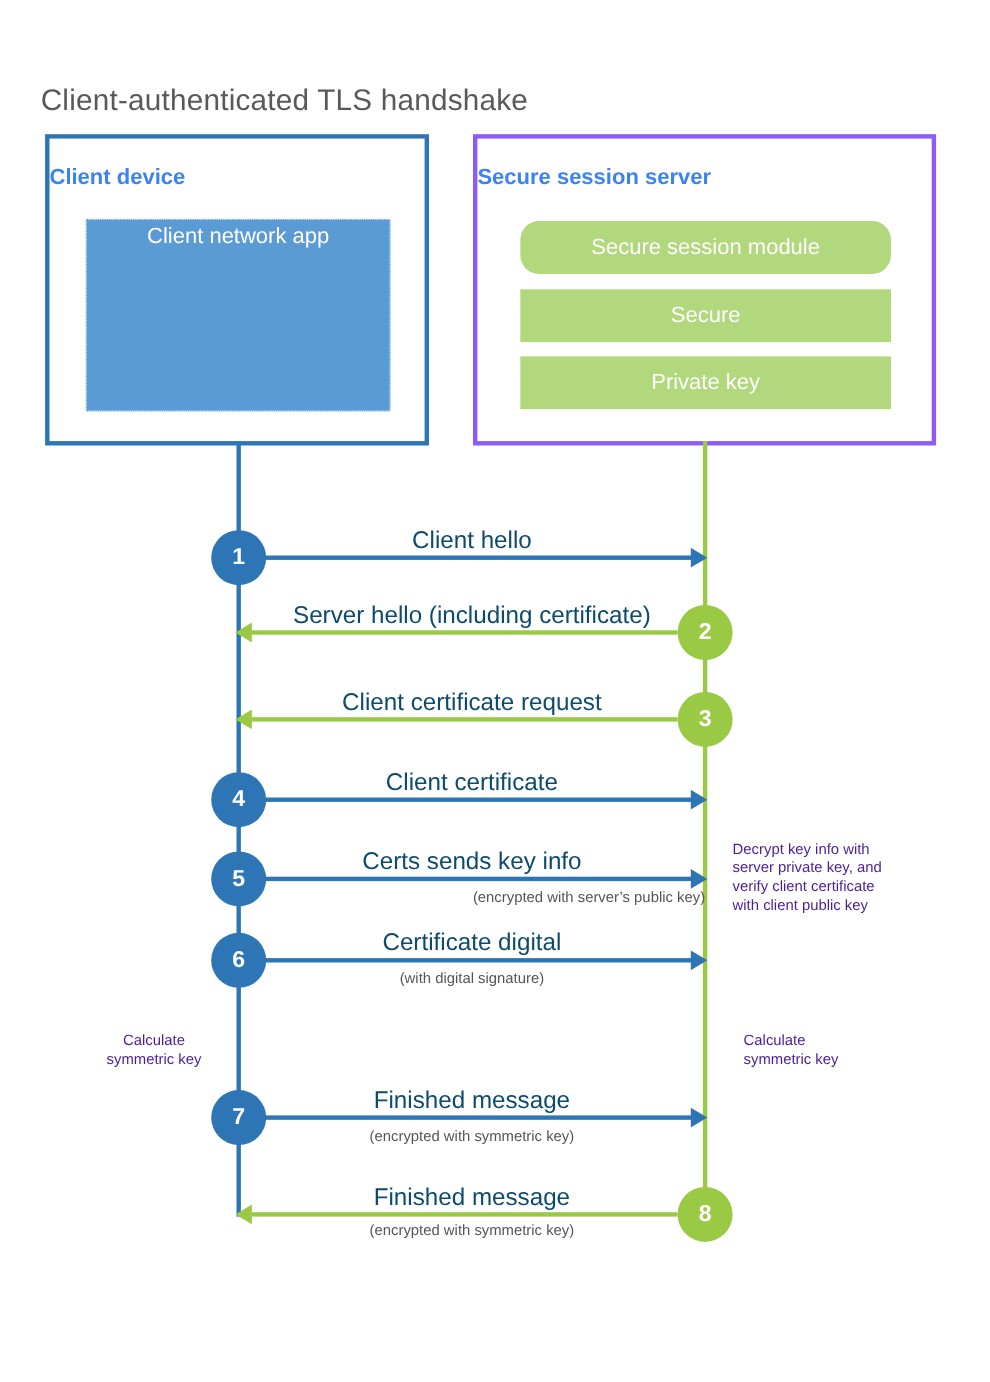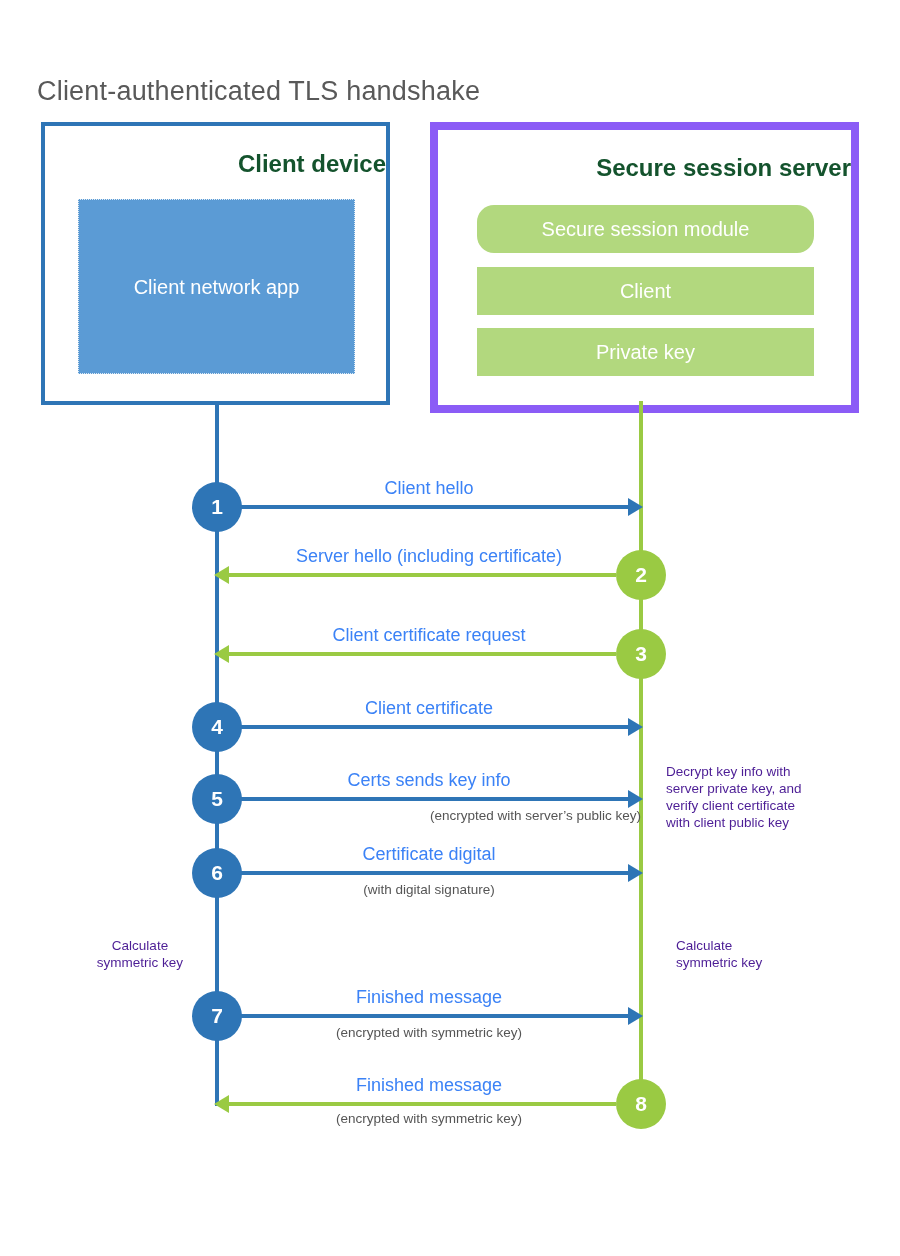--- a/index.html
+++ b/index.html
@@ -7,29 +7,29 @@
     position:relative;width:900px;height:1256px;background:#ffffff;overflow:hidden;
     font-family:"Liberation Sans","DejaVu Sans",sans-serif;
   }
   .page-title{
     position:absolute;left:37px;top:28px;font-size:27px;font-weight:400;
     color:#595959;letter-spacing:0.2px;margin-top:48px;
   }
   
   .actor-box{position:absolute;top:122px;height:275px;background:#fff;}
   .client-box{left:41px;width:341px;border:4px solid #2e75b6;}
-  .server-box{left:430px;width:413px;border:8px solid #8b5cf6;}
+  .server-box{left:430px;width:413px;border:4px solid #8b5cf6;}
   .actor-title{
-    position:absolute;top:24px;left:0;width:100%;text-align:right;
-    font-size:24px;font-weight:700;color:#14532d;
+    position:absolute;top:24px;left:0;width:100%;text-align:left;
+    font-size:20px;font-weight:700;color:#3b82f6;
   }
   .client-app{
     position:absolute;left:33px;top:73px;width:277px;height:175px;
     background:#5b9bd5;border:1px dotted rgba(255,255,255,0.8);box-sizing:border-box;
-    display:flex;align-items:center;justify-content:center;text-align:center;
+    display:flex;justify-content:center;text-align:center;
     color:#ffffff;font-size:20px;line-height:1.5;
   }
   .server-bar{
     position:absolute;left:39px;width:337px;height:48px;background:#b2d87e;
     display:flex;align-items:center;justify-content:center;
     color:#ffffff;font-size:20px;
   }
   
   .lifeline{position:absolute;width:4px;top:401px;height:705px;}
   .lifeline.blue{left:215px;background:#2e75b6;}
@@ -43,21 +43,21 @@
   .blue-bg{background:#2e75b6;}
   .green-bg{background:#9aca43;}
   .arrow-bar{position:absolute;height:4px;}
   .arrow-bar.blue{left:240px;width:389px;background:#2e75b6;}
   .arrow-bar.green{left:229px;width:387px;background:#9aca43;}
   .arrow-head{position:absolute;width:0;height:0;border-top:9px solid transparent;border-bottom:9px solid transparent;}
   .arrow-head.right{left:628px;border-left:15px solid #2e75b6;}
   .arrow-head.left{left:214px;border-right:15px solid #9aca43;}
   .msg-label{
     position:absolute;left:217px;width:424px;text-align:center;
-    font-size:18px;color:#3b82f6;
+    font-size:22px;color:#0c4a6e;
   }
   .msg-sub{
     position:absolute;left:217px;width:424px;text-align:center;
     font-size:13.5px;color:#555555;
   }
   .side-note{
     position:absolute;font-size:13.5px;line-height:17px;color:#4c1d95;
     white-space:pre-line;
   }
 </style>
@@ -74,21 +74,21 @@
       <span>Client network app</span>
     </div>
   </div>
 
   <div class="actor-box server-box">
     <div class="actor-title">Secure session server</div>
     <div class="server-bar" style="top:75px;border-radius:17px;">
       <span>Secure session module</span>
     </div>
     <div class="server-bar" style="top:137px;">
-      <span>Client</span>
+      <span>Secure</span>
     </div>
     <div class="server-bar" style="top:198px;">
       <span>Private key</span>
     </div>
   </div>
 
   <div class="lifeline blue"></div>
   <div class="lifeline green"></div>
 
   <div>

